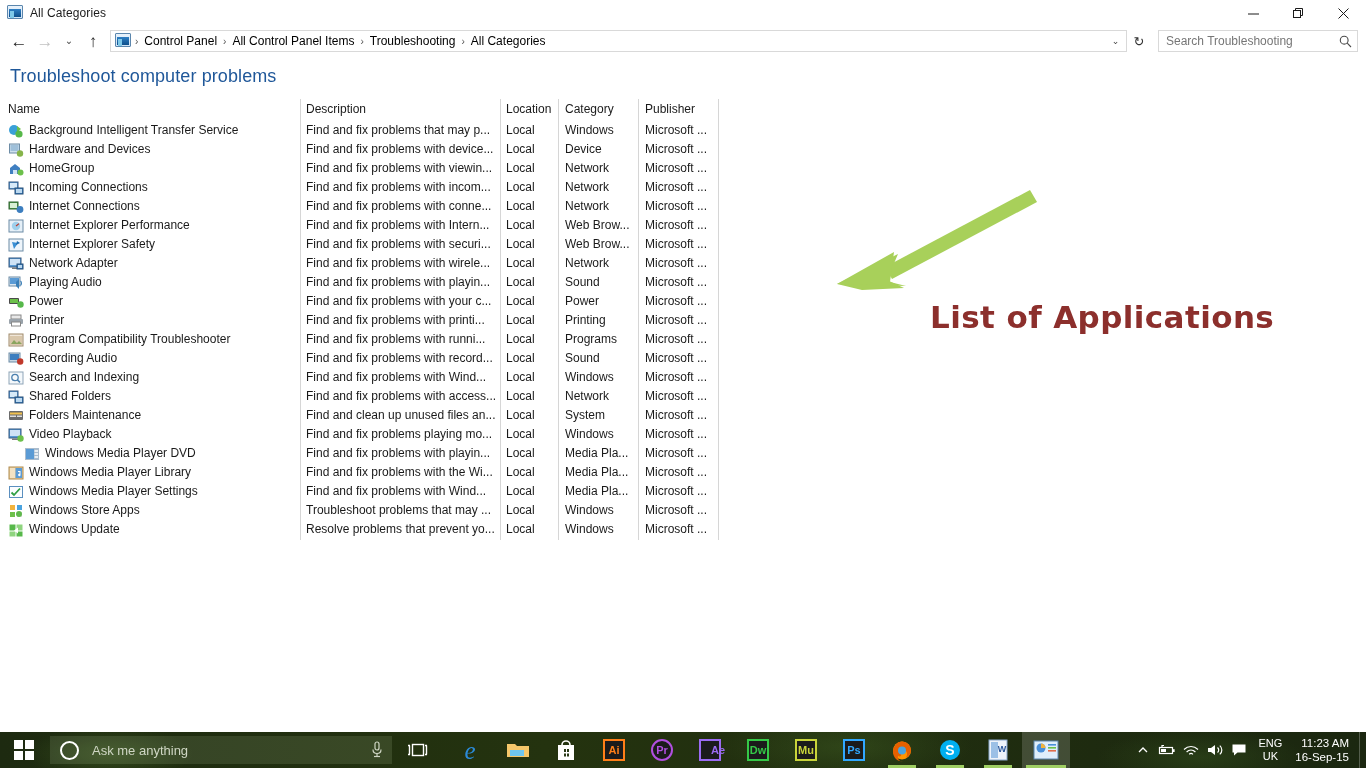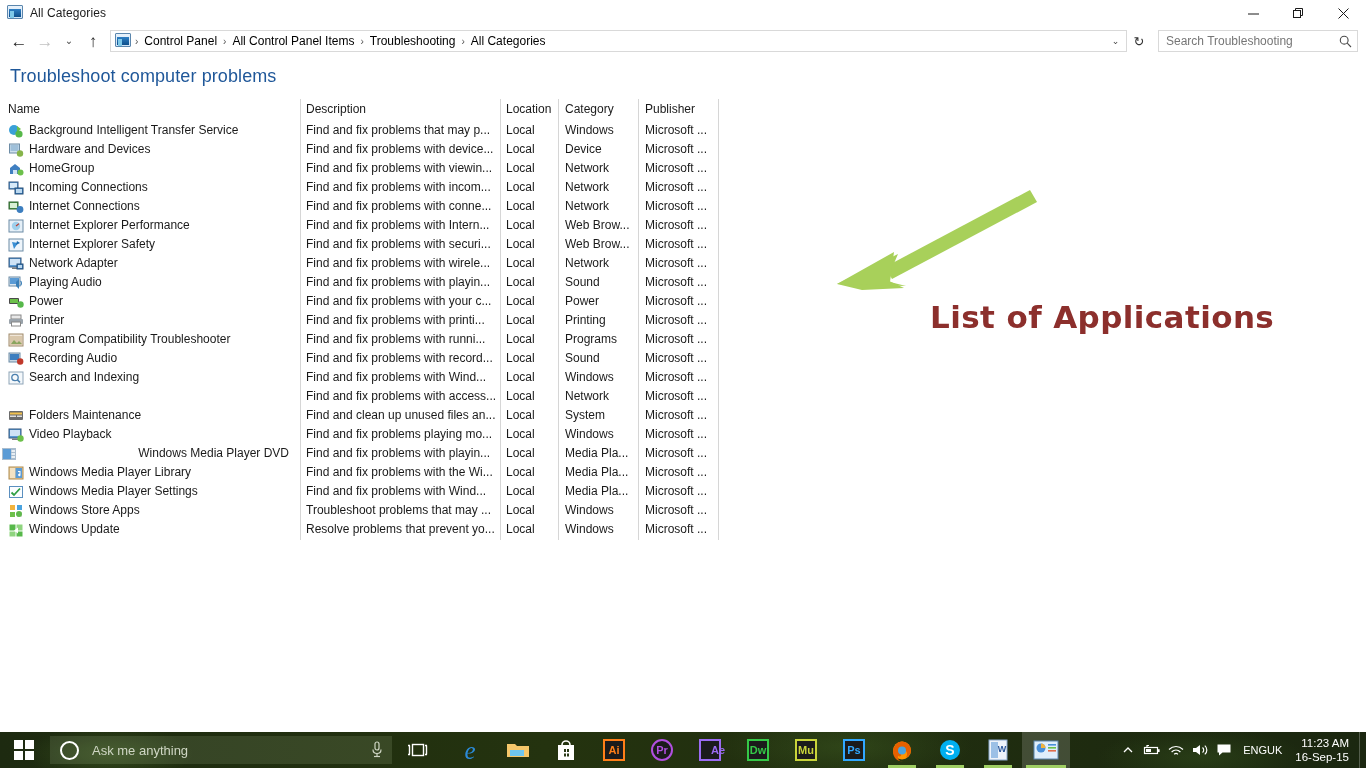--- a/index.html
+++ b/index.html
@@ -225,21 +225,21 @@
   }
   .tray {
     position: absolute; right: 0; top: 0; height: 36px;
     display: flex; align-items: center; z-index: 2;
   }
   .tray-ico {
     width: 24px; height: 36px; display: flex; align-items: center; justify-content: center;
     cursor: default; color: #ffffff;
   }
   .tray-lang {
-    height: 36px; padding: 8px 7px; display: flex; flex-direction: row;
+    height: 36px; padding: 8px 7px; display: flex; flex-direction: column;
     align-items: center; justify-content: center; color: #ffffff;
     font-size: 11px; line-height: 13px; cursor: default;
   }
   .tray-clock {
     height: 36px; padding: 0 10px 0 6px; display: flex; flex-direction: column;
     align-items: flex-end; justify-content: center; color: #ffffff;
     font-size: 11.5px; line-height: 14px; cursor: default;
   }
   .show-desktop {
     width: 7px; height: 36px; border-left: 1px solid rgba(255,255,255,.25);
@@ -563,20 +563,31 @@
                 </svg>
               </span>
               <span>Search and Indexing</span>
             </div>
             <div class="cell " style="left: 306px; width: 192px;">Find and fix problems with Wind...</div>
             <div class="cell " style="left: 506px; width: 50px;">Local</div>
             <div class="cell " style="left: 565px; width: 72px;">Windows</div>
             <div class="cell " style="left: 645px; width: 72px;">Microsoft ...</div>
           </div>
           <div class="row">
+            <div class="cell name" style="left: 8px; width: 288px;">
+              <span class="ico">
+                <svg width="16" height="16" viewBox="0 0 16 16">
+                  <rect x="1" y="2" width="9" height="7" fill="#5b9bd5" stroke="#33567e"></rect>
+                  <rect x="2" y="3" width="7" height="5" fill="#d7eaf8"></rect>
+                  <rect x="7" y="8" width="8" height="6" fill="#3c7ebf" stroke="#274f77"></rect>
+                  <rect x="8" y="9" width="6" height="4" fill="#bcd9f0"></rect>
+                </svg>
+              </span>
+              <span>Shared Folders</span>
+            </div>
             <div class="cell " style="left: 306px; width: 192px;">Find and fix problems with access...</div>
             <div class="cell " style="left: 506px; width: 50px;">Local</div>
             <div class="cell " style="left: 565px; width: 72px;">Network</div>
             <div class="cell " style="left: 645px; width: 72px;">Microsoft ...</div>
           </div>
           <div class="row">
             <div class="cell name" style="left: 8px; width: 288px;">
               <span class="ico">
                 <svg width="16" height="16" viewBox="0 0 16 16">
                   <rect x="1" y="3" width="14" height="9" rx="1" fill="#6b6b6b"></rect>
@@ -603,21 +614,21 @@
                 </svg>
               </span>
               <span>Video Playback</span>
             </div>
             <div class="cell " style="left: 306px; width: 192px;">Find and fix problems playing mo...</div>
             <div class="cell " style="left: 506px; width: 50px;">Local</div>
             <div class="cell " style="left: 565px; width: 72px;">Windows</div>
             <div class="cell " style="left: 645px; width: 72px;">Microsoft ...</div>
           </div>
           <div class="row">
-            <div class="cell name" style="left: 1px; width: 288px; justify-content: space-between;">
+            <div class="cell name" style="left: 24px; width: 288px;">
               <span class="ico">
                 <svg width="16" height="16" viewBox="0 0 16 16">
                   <rect x="1" y="2" width="14" height="12" fill="#aabccd" stroke="#5d7governance"></rect>
                   <rect x="2" y="3" width="8" height="10" fill="#5b9bd5"></rect>
                   <rect x="10.5" y="4" width="3.5" height="2" fill="#e8eef3"></rect>
                   <rect x="10.5" y="7" width="3.5" height="2" fill="#e8eef3"></rect>
                   <rect x="10.5" y="10" width="3.5" height="2" fill="#e8eef3"></rect>
                 </svg>
               </span>
               <span>Windows Media Player DVD</span>

